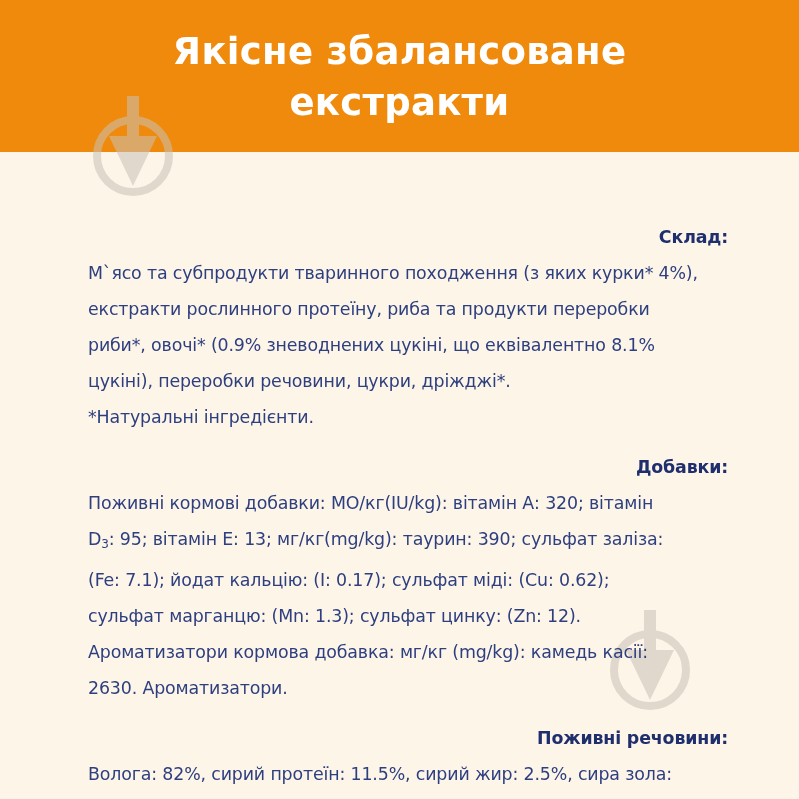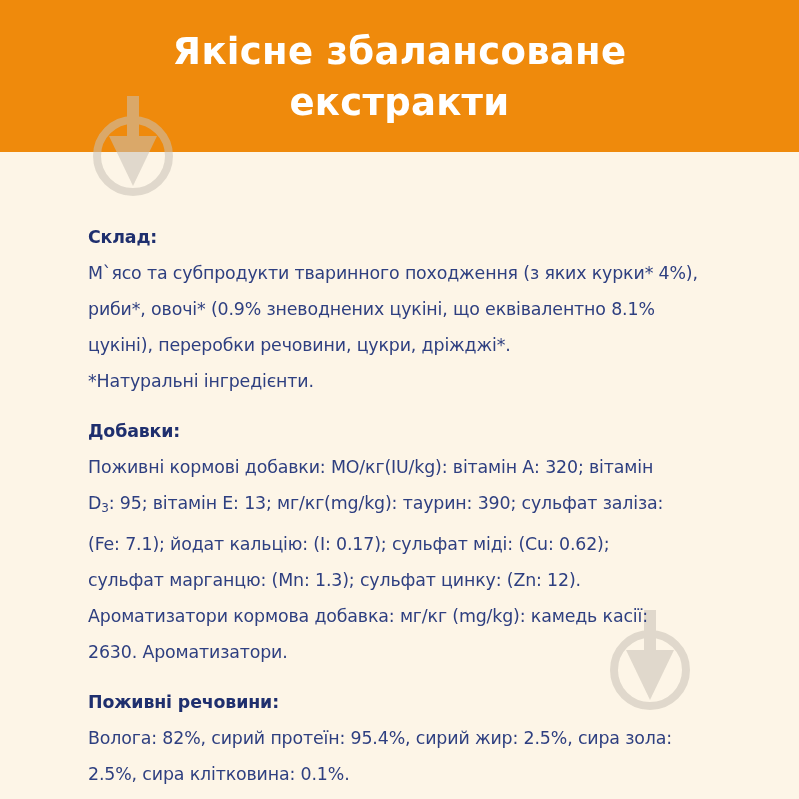--- a/index.html
+++ b/index.html
@@ -23,21 +23,21 @@
   .watermark {
     position: absolute; width: 80px; height: 104px; opacity: 0.55;
   }
   .content {
     position: absolute; left: 88px; top: 224px; width: 640px;
     color: #2E3F80; font-size: 17.4px; line-height: 27px;
     font-family: "DejaVu Sans", sans-serif; letter-spacing: -0.15px;
   }
   .section { margin-bottom: 23px; }
   .section-title {
-    color: #1F2F6E; font-weight: bold; font-size: 17.4px; line-height: 27px;
+    color: #1F2F6E; font-weight: bold; font-size: 17.4px; line-height: 27px; text-align: right;
   }
   .line { white-space: nowrap; margin-top: 9px; }
   .sub { font-size: 12px; vertical-align: -3px; }
 </style>
 </head>
 <body>
 
 <div class="banner">
   <div class="banner-title">
     <div>Якісне збалансоване</div>
@@ -58,34 +58,35 @@
     <rect x="34" y="0" width="12" height="45" fill="#C9C2B6"></rect>
     <polygon points="16,40 64,40 40,90" fill="#C9C2B6"></polygon>
   </svg>
 </div>
 
 <div class="content">
 
   <div class="section">
     <div class="section-title">Склад:</div>
     <div class="line">М`ясо та субпродукти тваринного походження (з яких курки* 4%),</div>
+    <div class="line">екстракти рослинного протеїну, риба та продукти переробки</div>
     <div class="line">риби*, овочі* (0.9% зневоднених цукіні, що еквівалентно 8.1%</div>
     <div class="line">цукіні), переробки речовини, цукри, дріжджі*.</div>
     <div class="line">*Натуральні інгредієнти.</div>
   </div>
 
   <div class="section">
     <div class="section-title">Добавки:</div>
     <div class="line">Поживні кормові добавки: МО/кг(IU/kg): вітамін А: 320; вітамін</div>
     <div class="line"><span>D</span><span class="sub">3</span><span>: 95; вітамін Е: 13; мг/кг(mg/kg): таурин: 390; сульфат заліза:</span></div>
     <div class="line">(Fe: 7.1); йодат кальцію: (I: 0.17); сульфат міді: (Cu: 0.62);</div>
     <div class="line">сульфат марганцю: (Mn: 1.3); сульфат цинку: (Zn: 12).</div>
     <div class="line">Ароматизатори кормова добавка: мг/кг (mg/kg): камедь касії:</div>
     <div class="line">2630. Ароматизатори.</div>
   </div>
 
   <div class="section">
     <div class="section-title">Поживні речовини:</div>
-    <div class="line">Волога: 82%, сирий протеїн: 95.4%, сирий жир: 2.5%, сира зола:</div>
+    <div class="line">Волога: 82%, сирий протеїн: 11.5%, сирий жир: 2.5%, сира зола:</div>
     <div class="line">2.5%, сира клітковина: 0.1%.</div>
   </div>
 
 </div>
 
 </body></html>

